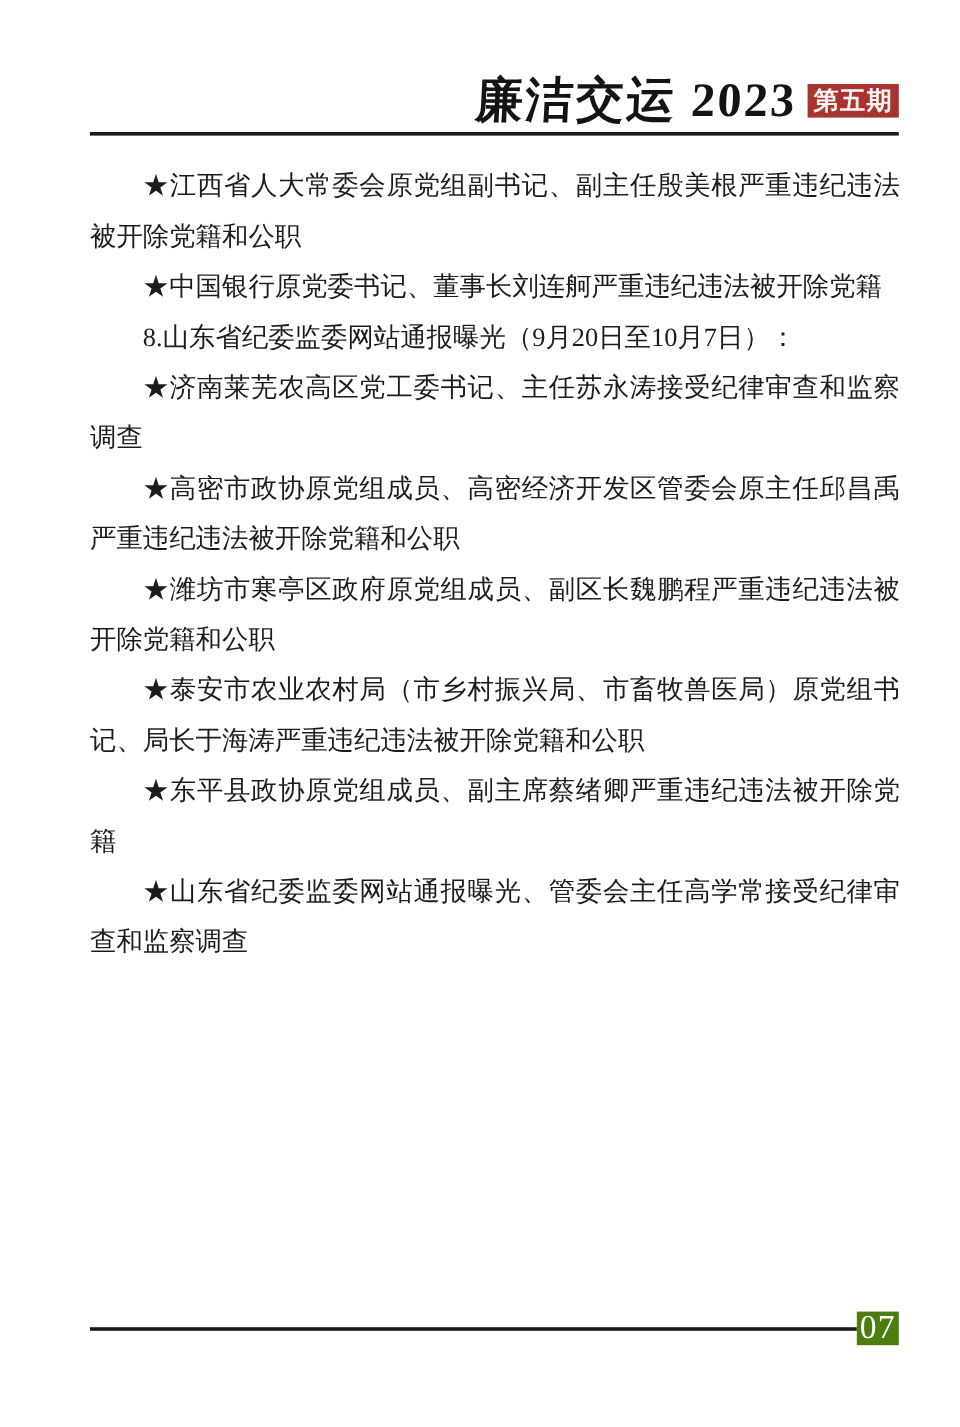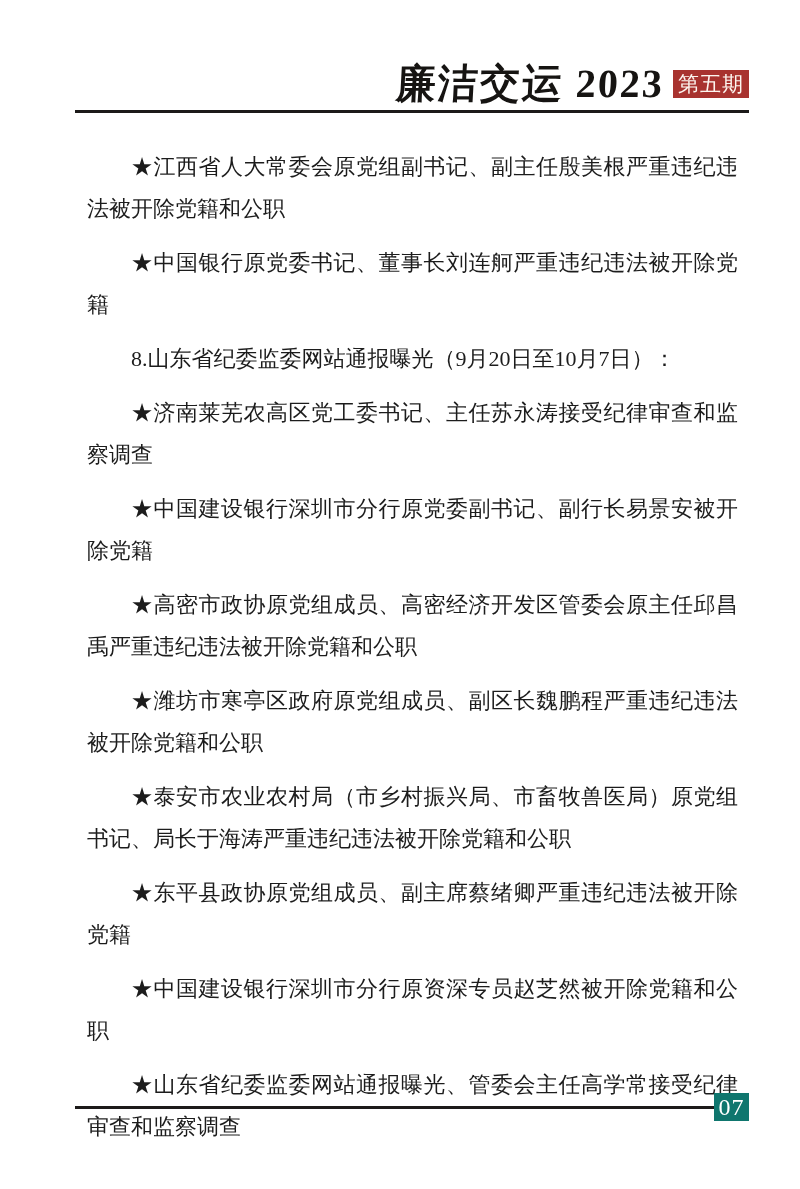--- a/index.html
+++ b/index.html
@@ -29,21 +29,21 @@
     color: #161412;
     letter-spacing: 2px;
     line-height: 44px;
     transform: skewX(-3deg);
     white-space: nowrap;
   }
   .issue-badge {
     background: #a8332f;
     color: #fdf6f0;
     font-size: 21px;
-    font-weight: 400;
+    font-weight: 700;
     line-height: 28px;
     height: 28px;
     padding: 0 5px;
     letter-spacing: 1px;
     white-space: nowrap;
   }
   .header-rule {
     position: absolute;
     top: 110px; left: 75px; width: 674px; height: 3px;
     background: #1c1a19;
@@ -51,37 +51,37 @@
   
   .content {
     position: absolute;
     top: 134px; left: 75px; width: 675px;
     font-size: 22px;
     line-height: 42px;
     color: #1c1c1c;
     text-align: justify;
   }
   .content p.para {
-    margin: 12px;
+    margin: 0;
     padding: 0;
     text-indent: 2em;
   }
   
   .footer-rule {
     position: absolute;
     top: 1106px; left: 75px; width: 639px; height: 3px;
     background: #1c1a19;
   }
   .page-number {
     position: absolute;
     top: 1093px; left: 714px;
     width: 35px; height: 28px;
-    background: #0f766e;
+    background: #4d7c0f;
     color: #ffffff;
-    font-size: 24px;
+    font-size: 28px;
     display: flex;
     align-items: center;
     justify-content: center;
     letter-spacing: 1px;
   }
 </style>
 </head>
 <body>
 
 <div class="page">
@@ -90,25 +90,23 @@
     <div class="masthead-title">廉洁交运 2023</div>
     <div class="issue-badge">第五期</div>
   </div>
   <div class="header-rule"></div>
 
   <div class="content">
     <p class="para">★江西省人大常委会原党组副书记、副主任殷美根严重违纪违法被开除党籍和公职</p>
     <p class="para">★中国银行原党委书记、董事长刘连舸严重违纪违法被开除党籍</p>
     <p class="para">8.山东省纪委监委网站通报曝光（9月20日至10月7日）：</p>
     <p class="para">★济南莱芜农高区党工委书记、主任苏永涛接受纪律审查和监察调查</p>
-    <p class="para">★中国建设银行深圳市分行原党委副书记、副行长易景安被开除党籍</p>
     <p class="para">★高密市政协原党组成员、高密经济开发区管委会原主任邱昌禹严重违纪违法被开除党籍和公职</p>
     <p class="para">★潍坊市寒亭区政府原党组成员、副区长魏鹏程严重违纪违法被开除党籍和公职</p>
     <p class="para">★泰安市农业农村局（市乡村振兴局、市畜牧兽医局）原党组书记、局长于海涛严重违纪违法被开除党籍和公职</p>
     <p class="para">★东平县政协原党组成员、副主席蔡绪卿严重违纪违法被开除党籍</p>
-    <p class="para">★中国建设银行深圳市分行原资深专员赵芝然被开除党籍和公职</p>
     <p class="para">★山东省纪委监委网站通报曝光、管委会主任高学常接受纪律审查和监察调查</p>
   </div>
 
   <div class="footer-rule"></div>
   <div class="page-number">07</div>
 
 </div>
 
 </body></html>

